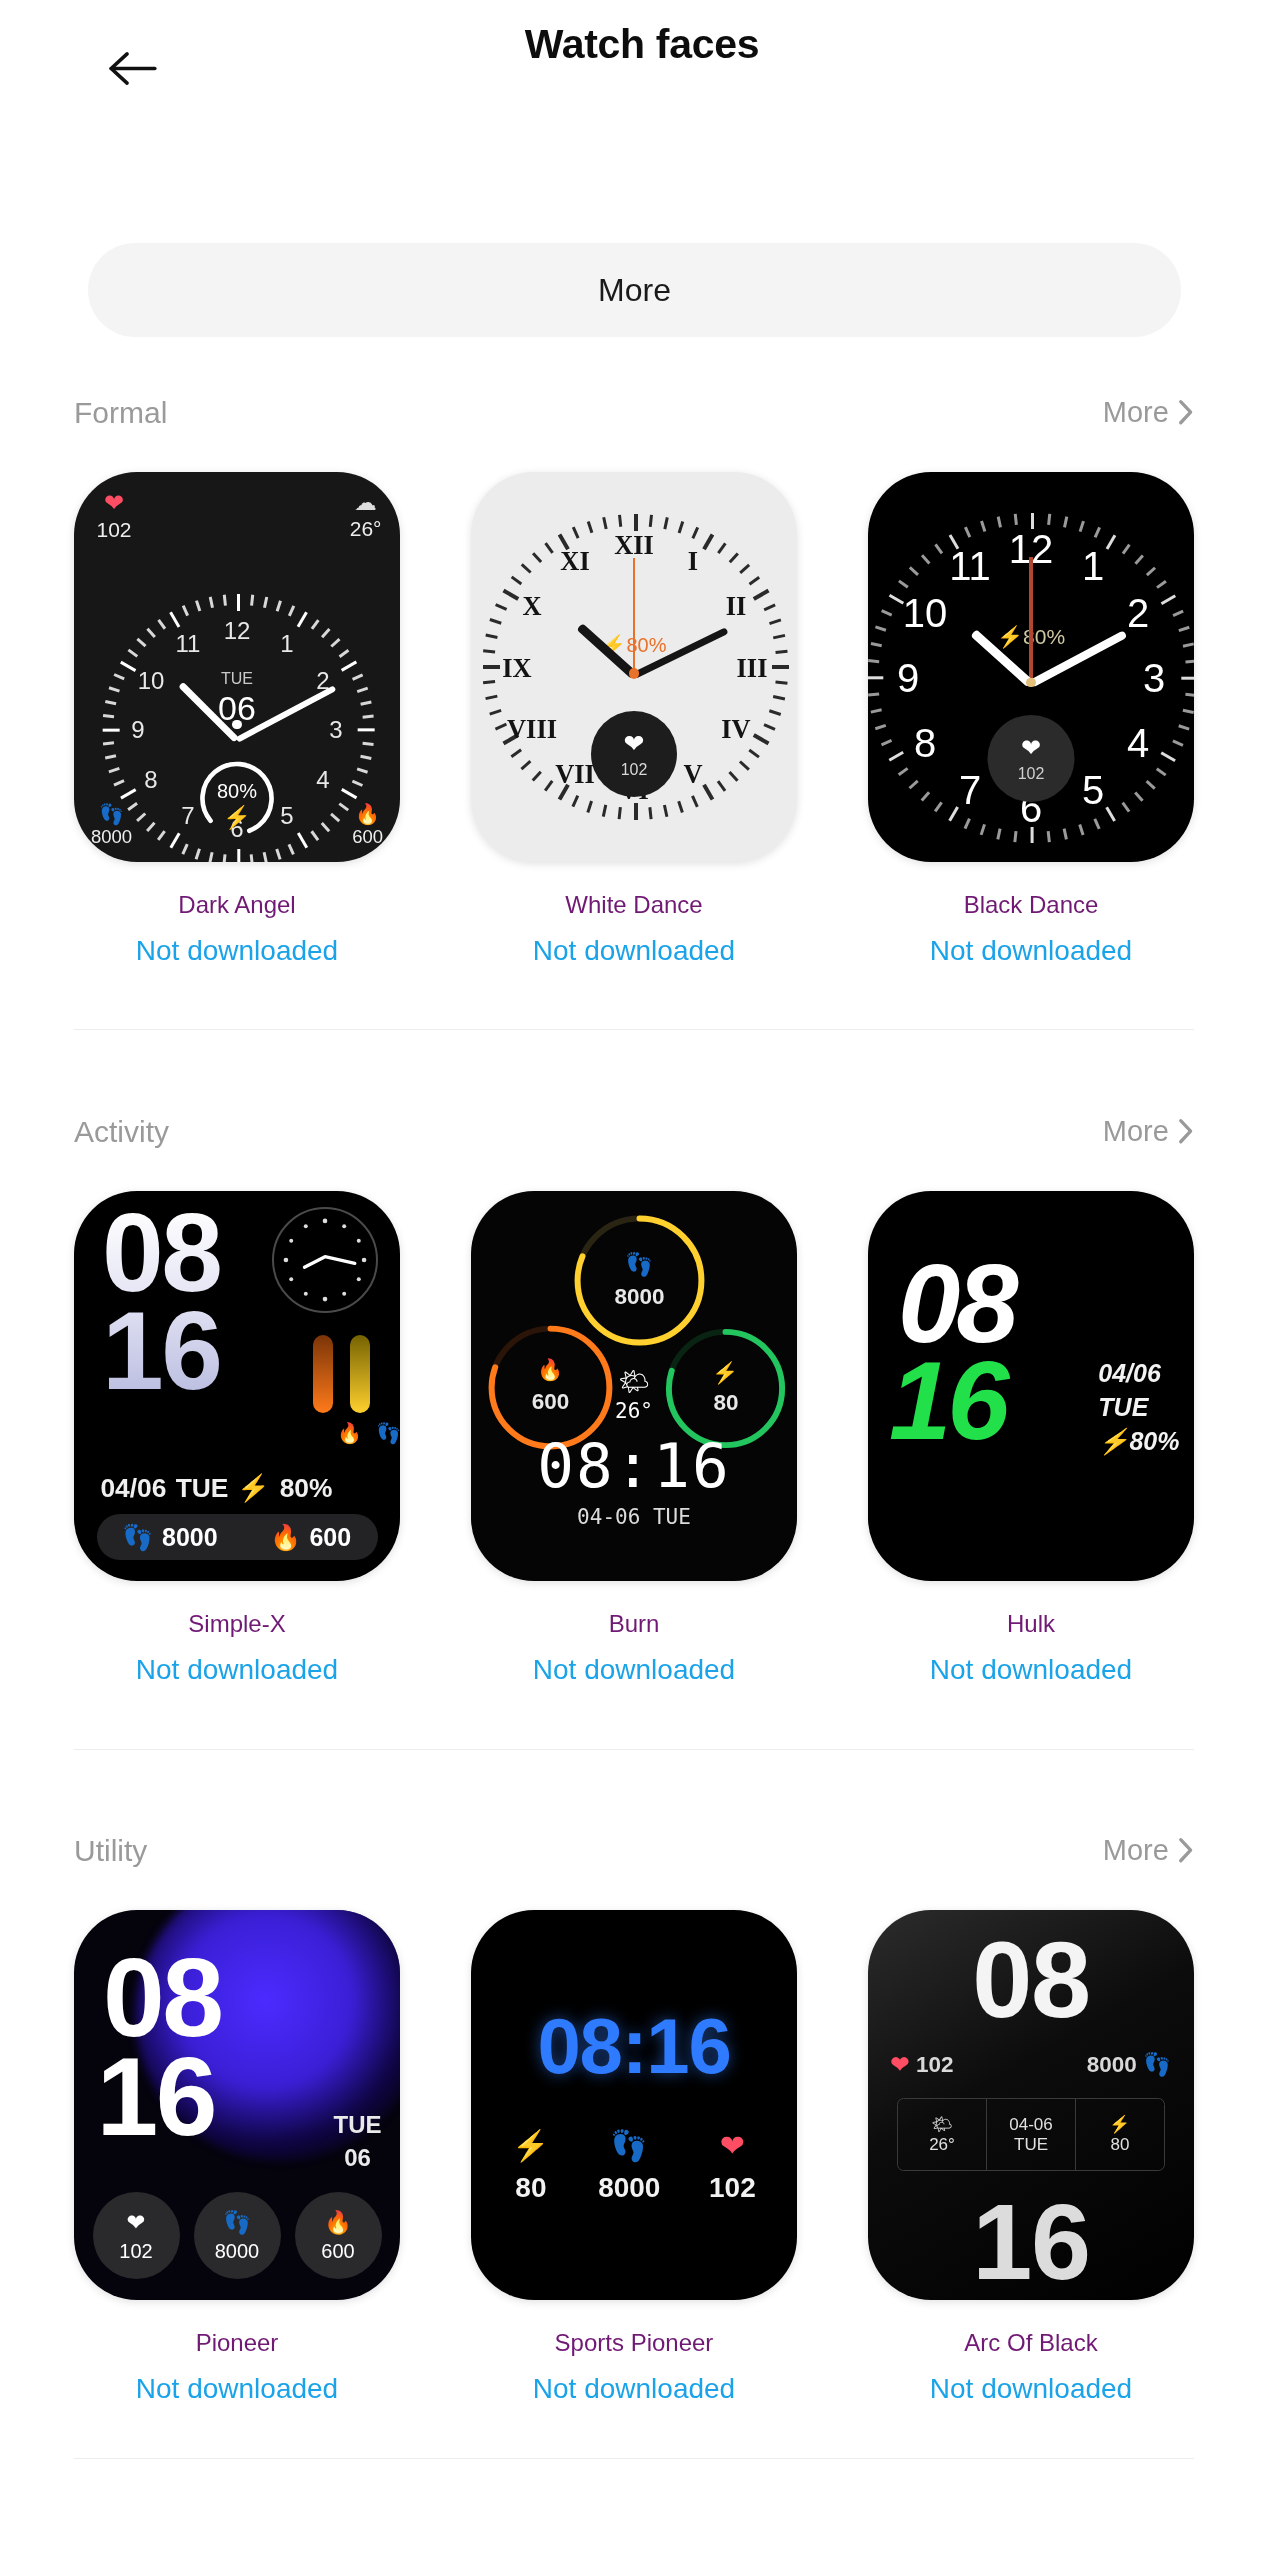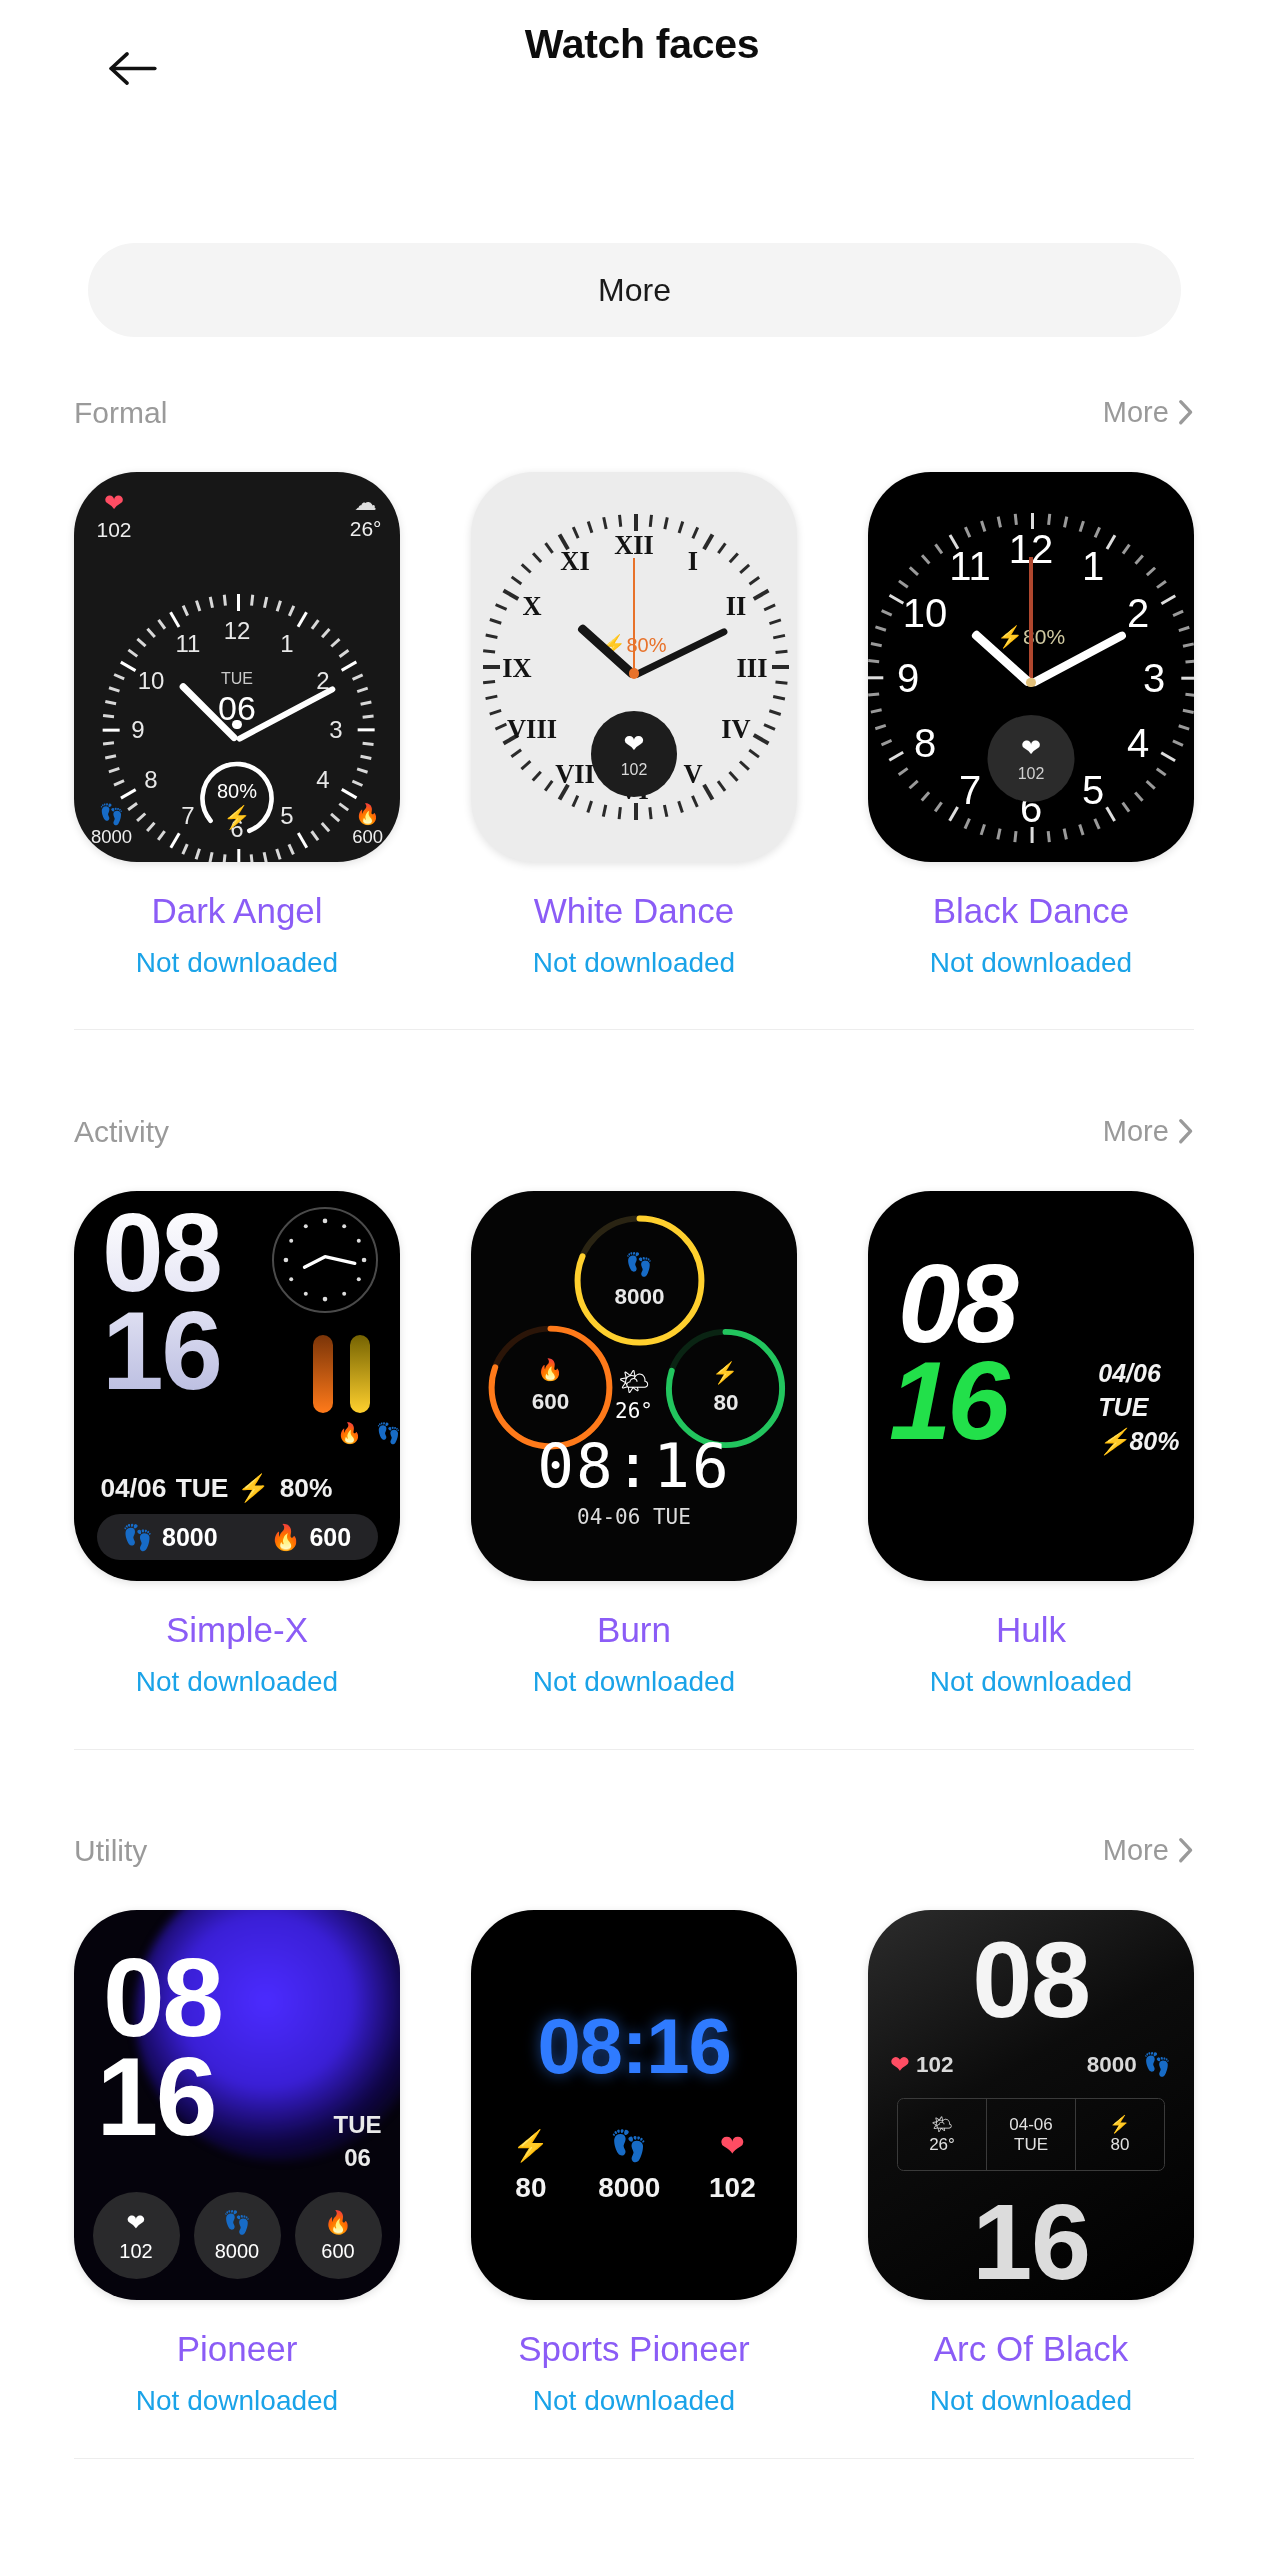--- a/index.html
+++ b/index.html
@@ -115,22 +115,22 @@
     width: 326px;
     height: 390px;
     border-radius: 63px;
     overflow: hidden;
     position: relative;
     background: #000;
     box-shadow: 0 2px 8px rgba(0,0,0,0.12);
   }
   .wf-name {
     margin-top: 29px;
-    font-size: 35px;
-    color: #8b5cf6;
+    font-size: 24px;
+    color: #701a75;
   }
   .wf-status {
     margin-top: 16px;
     font-size: 28px;
     color: #1aa3e8;
   }
   .divider {
     position: absolute;
     left: 74px;
     width: 1120px;

